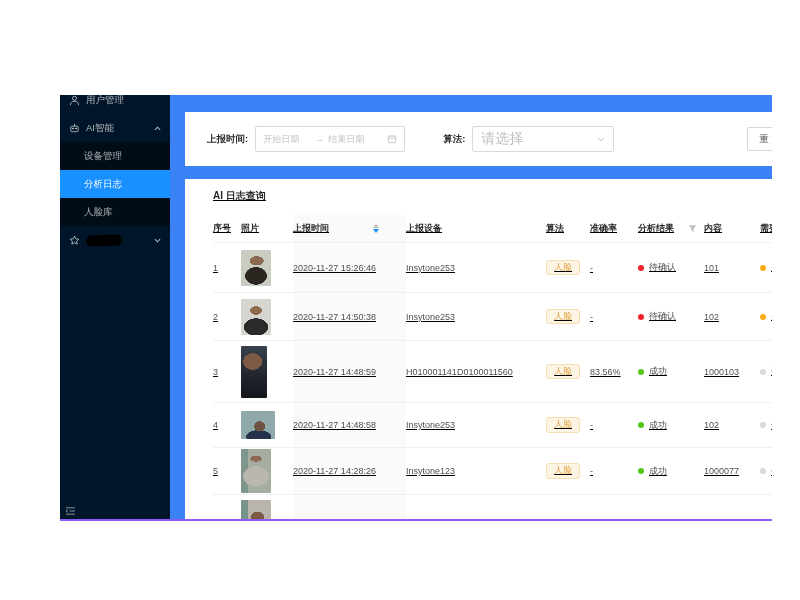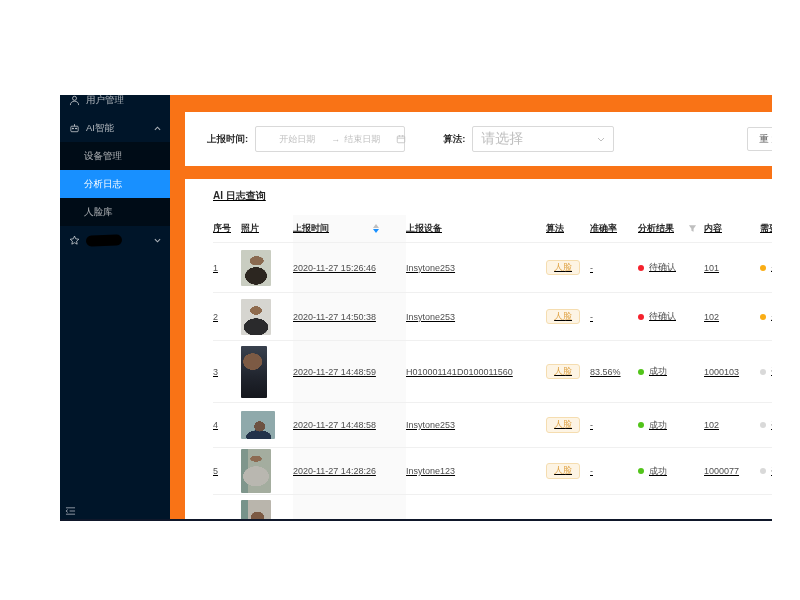--- a/index.html
+++ b/index.html
@@ -1,37 +1,37 @@
 <!DOCTYPE html>
 <html><head>
 <meta charset="utf-8">
 <style>
   * { margin:0; padding:0; box-sizing:border-box; }
   html,body { width:800px; height:600px; background:#ffffff; font-family:"Liberation Sans", sans-serif; overflow:hidden; }
-  .app { position:absolute; left:60px; top:95px; width:712px; height:426px; display:flex; overflow:hidden; border-bottom:2px solid #0f172a; background:#f97316; }
+  .app { position:absolute; left:60px; top:95px; width:712px; height:426px; display:flex; overflow:hidden; border-bottom:2px solid #8b5cf6; background:#3b82f6; }
 
   
   .sidebar { width:110px; background:#001529; flex:none; position:relative; color:rgba(255,255,255,0.68); font-size:9.5px; display:flex; flex-direction:column; }
   .menu-item { height:28px; display:flex; align-items:center; padding:0 9px 0 8px; gap:6px; cursor:pointer; white-space:nowrap; }
   .menu-item.first { margin-top:-9px; }
   .menu-item .mi-icon { width:12px; height:12px; flex:none; display:flex; align-items:center; justify-content:center; }
   .menu-item .caret { margin-left:auto; display:flex; }
   .submenu { background:#000c17; }
   .submenu .menu-item { padding-left:24px; }
   .menu-item.selected { background:#1890ff; color:#ffffff;text-align:center; }
   .redact { width:36px; height:11px; background:#000; border-radius:6px; transform:rotate(-2deg); }
   .collapse-trigger { position:absolute; left:5px; bottom:3px; color:#8a93a0; cursor:pointer; }
 
   
   .main { flex:1; display:flex; flex-direction:column; padding:17px 0 0 15px; overflow:hidden; }
   .card { background:#ffffff; }
   .filter-card { height:54px; flex:none; overflow:hidden; }
   .filter-row { display:flex; align-items:center; height:100%; padding-left:22px; width:660px; }
   .f-label { font-size:9.5px; font-weight:700; color:rgba(0,0,0,0.85); margin-right:7px; white-space:nowrap; }
-  .range-picker { width:150px; height:26px; border:1px solid #d9d9d9; border-radius:2px; display:flex; align-items:center; padding:0 23px; gap:4px; background:#fff; }
+  .range-picker { width:150px; height:26px; border:1px solid #d9d9d9; border-radius:2px; display:flex; align-items:center; padding:0 7px; gap:4px; background:#fff; }
   .range-picker input { border:none; outline:none; width:48px; font-size:9px; color:rgba(0,0,0,0.75); font-family:"Liberation Sans",sans-serif; }
   .range-picker input::placeholder { color:#bfbfbf; }
   .range-sep { color:#bfbfbf; font-size:9px; }
   .picker-icon { margin-left:auto; color:#bfbfbf; display:flex; }
   .algo-label { margin-left:38px;text-align:center; }
   .select { width:142px; height:26px; border:1px solid #d9d9d9; border-radius:2px; display:flex; align-items:center; padding:0 8px; background:#fff; }
   .select .ph { font-size:14px; color:#bfbfbf; }
   .select .chev { margin-left:auto; color:#bfbfbf; display:flex; }
   .reset-btn { margin-left:133px; height:24px; padding:0 11px; background:#fff; border:1px solid #d9d9d9; border-radius:2px; font-size:9.5px; color:#595959; white-space:nowrap; cursor:pointer; font-family:"Liberation Sans",sans-serif; }
 

